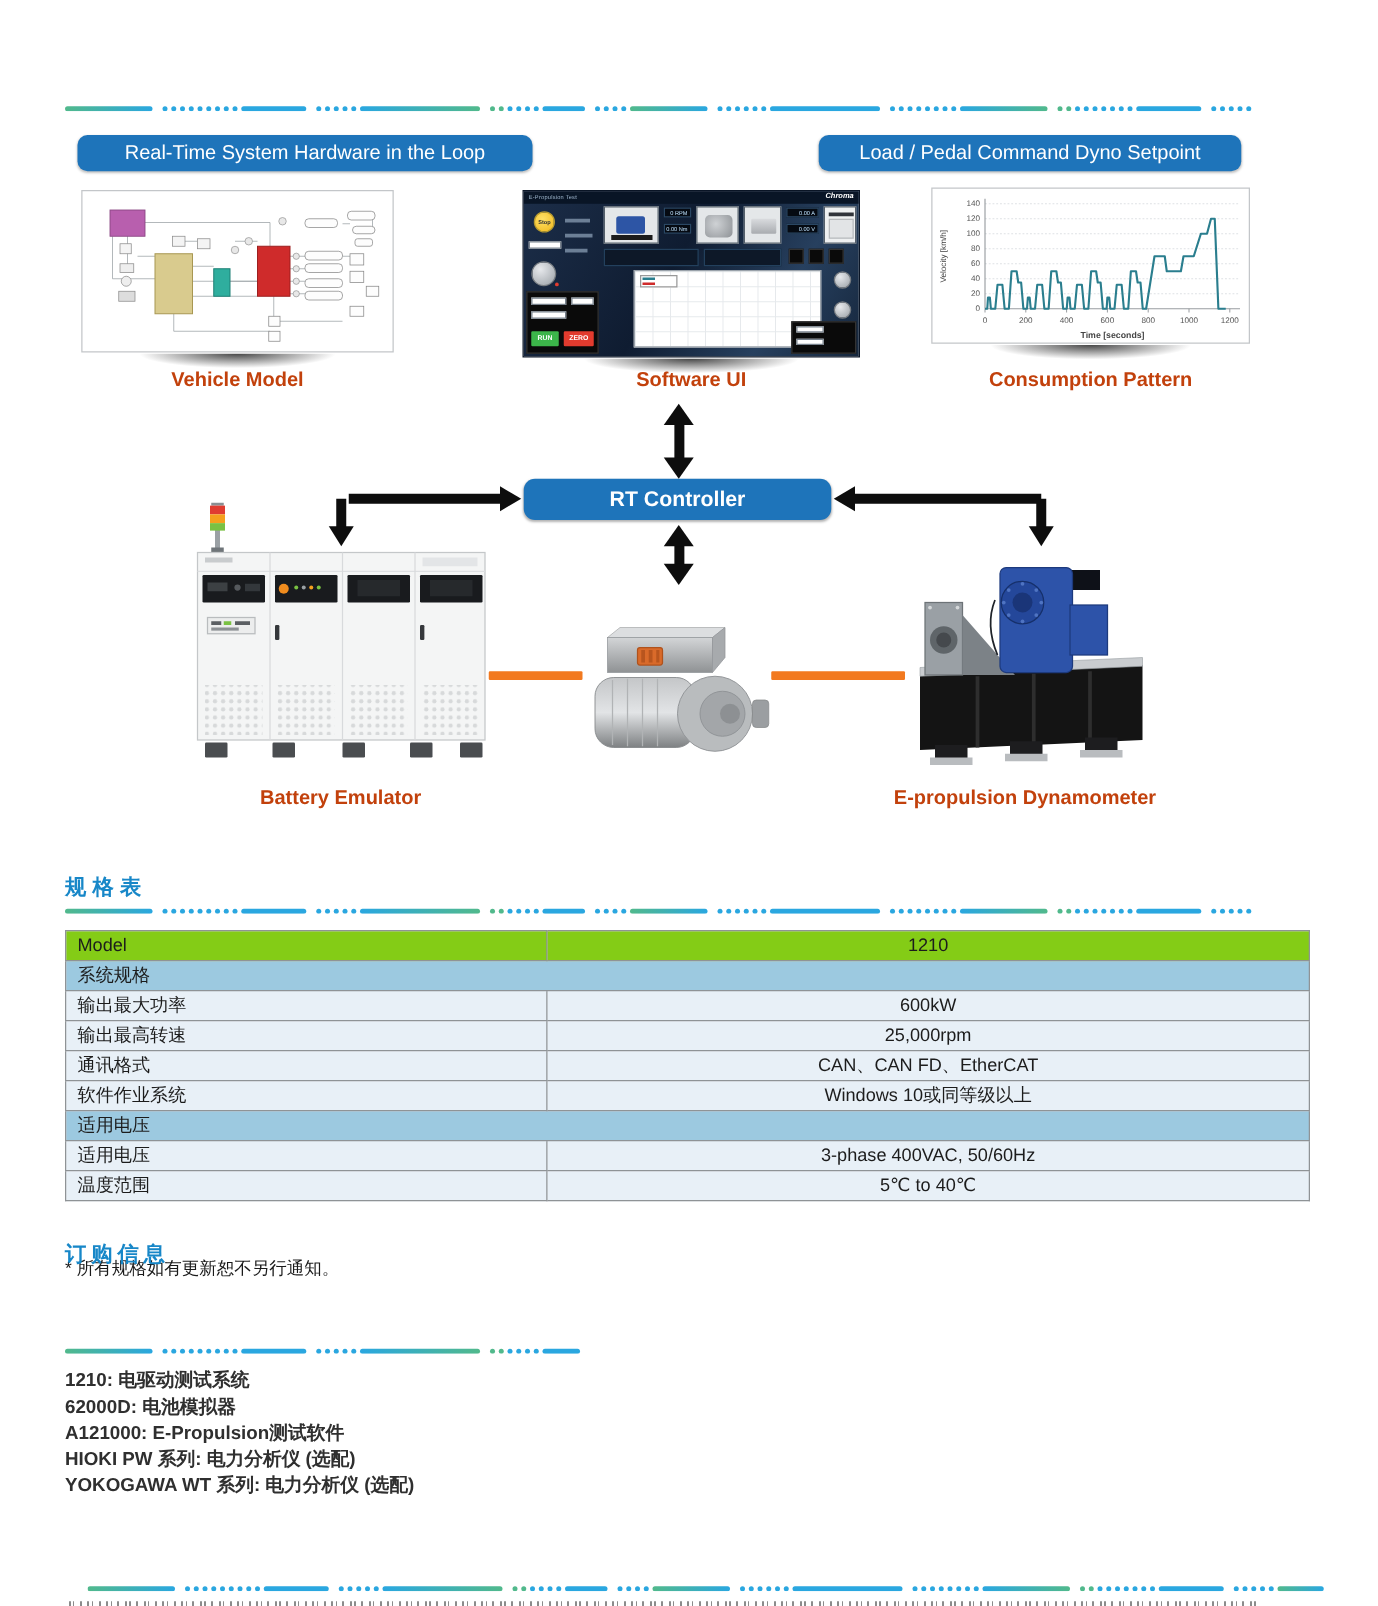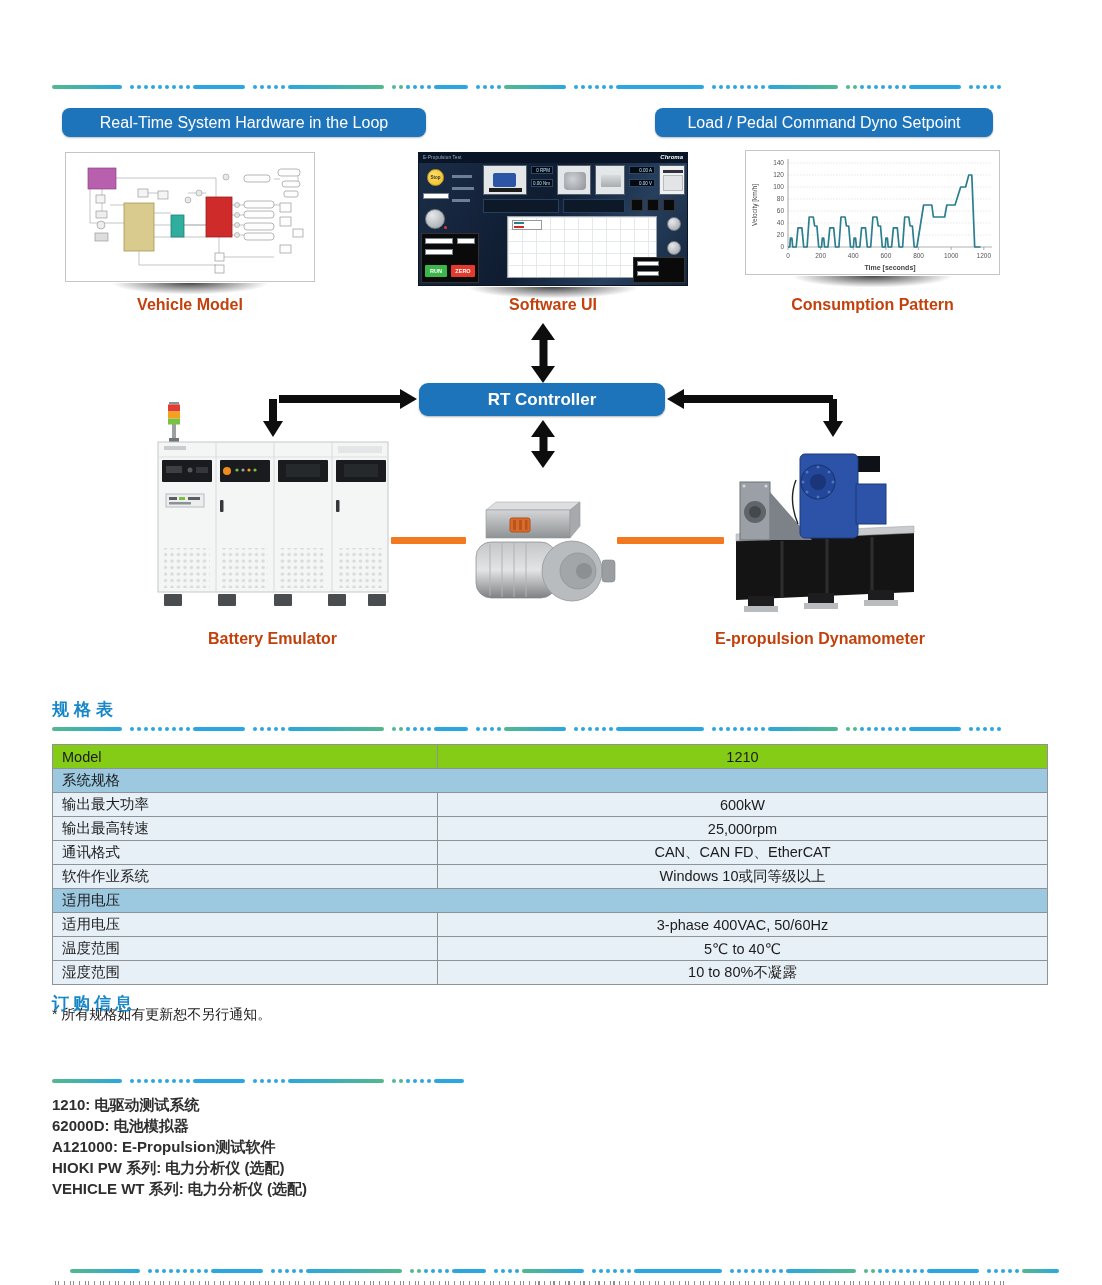--- a/index.html
+++ b/index.html
@@ -527,24 +527,20 @@
           <td colspan="2">适用电压</td>
         </tr>
         <tr class="data">
           <td class="col-label">适用电压</td>
           <td class="col-value">3-phase 400VAC, 50/60Hz</td>
         </tr>
         <tr class="data">
           <td class="col-label">温度范围</td>
           <td class="col-value">5℃ to 40℃</td>
         </tr>
-        <tr class="data">
-          <td class="col-label">湿度范围</td>
-          <td class="col-value">10 to 80%不凝露</td>
-        </tr>
       </tbody>
   </table>
 
   <div class="abs footnote" style="left:52px;top:1006px;">* 所有规格如有更新恕不另行通知。</div>
 
   <div class="abs sec-title" style="left:52px;top:992px;font-size:17px;letter-spacing:4px;font-weight:700;">订购信息</div>
   <div class="abs deco-divider" style="left:52px;top:1078px;width:428px;">
       <span class="dv-bar" style="width: 70px; background: linear-gradient(90deg, rgb(81, 185, 140), rgb(42, 167, 224));"></span>
       <span class="dv-dot" style="background: rgb(42, 167, 224);"></span>
       <span class="dv-dot" style="background: rgb(42, 167, 224);"></span>
@@ -568,21 +564,21 @@
       <span class="dv-dot" style="background: rgb(42, 167, 224);"></span>
       <span class="dv-dot" style="background: rgb(42, 167, 224);"></span>
       <span class="dv-dot" style="background: rgb(42, 167, 224);"></span>
       <span class="dv-bar" style="width: 30px; background: rgb(42, 167, 224);"></span>
     </div>
   <div class="abs" style="left:52px;top:1094px;" id="ordering-list">
       <div class="order-item">1210: 电驱动测试系统</div>
       <div class="order-item">62000D: 电池模拟器</div>
       <div class="order-item">A121000: E-Propulsion测试软件</div>
       <div class="order-item">HIOKI PW 系列: 电力分析仪 (选配)</div>
-      <div class="order-item">VEHICLE WT 系列: 电力分析仪 (选配)</div>
+      <div class="order-item">YOKOGAWA WT 系列: 电力分析仪 (选配)</div>
     </div>
 
   <div class="abs watermark" style="right:0;bottom:28px;width:548px;height:198px;z-index:-1;"></div>
   <div class="abs deco-divider" style="left:70px;top:1268px;width:1025px;">
       <span class="dv-bar" style="width: 70px; background: linear-gradient(90deg, rgb(81, 185, 140), rgb(42, 167, 224));"></span>
       <span class="dv-dot" style="background: rgb(42, 167, 224);"></span>
       <span class="dv-dot" style="background: rgb(42, 167, 224);"></span>
       <span class="dv-dot" style="background: rgb(42, 167, 224);"></span>
       <span class="dv-dot" style="background: rgb(42, 167, 224);"></span>
       <span class="dv-dot" style="background: rgb(42, 167, 224);"></span>

